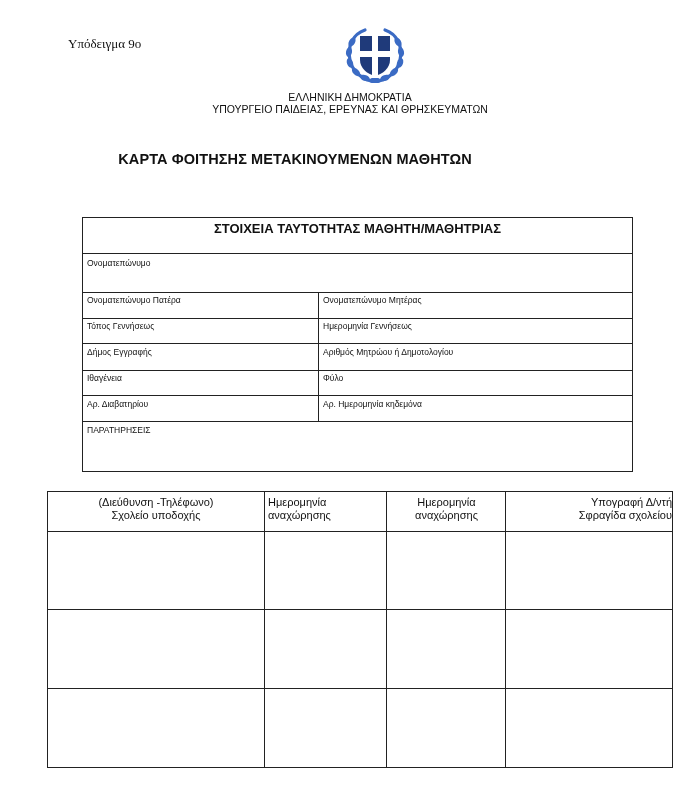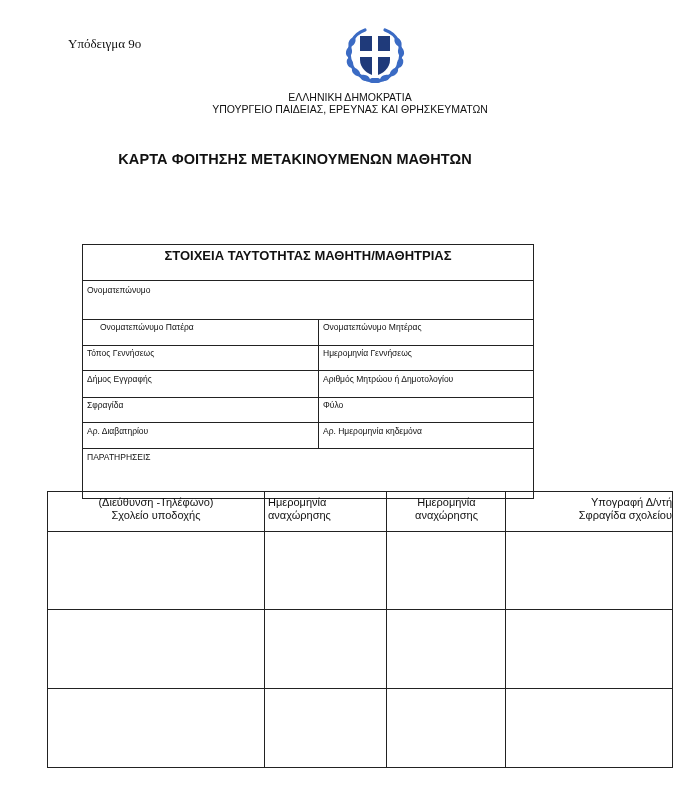--- a/index.html
+++ b/index.html
@@ -11,21 +11,21 @@
   #template-label { left: 32px; top: 36px; font-size: 13px; margin-left: 36px; }
 
   #emblem { left: 343px; top: 24px; width: 64px; height: 62px; }
 
   #republic { left: 0; width: 700px; top: 91px; text-align: center; font-size: 10.5px; line-height: 12px; }
   #ministry { left: 0; width: 750px; top: 103px; text-align: center; font-size: 10.5px; line-height: 12px; }
 
   #doc-title { left: 0; width: 576px; top: 151px; text-align: center; font-size: 14.5px; font-weight: bold; letter-spacing: 0.1px; padding-left: 14px; box-sizing: border-box;}
 
   
-  #id-table { left: 82px; top: 217px; width: 452px; height: 255px; border: 1.5px solid #222; box-sizing: border-box; margin-top: 27px; }
+  #id-table { left: 82px; top: 217px; width: 551px; height: 255px; border: 1.5px solid #222; box-sizing: border-box; }
   .line-h { position: absolute; height: 0; border-top: 1.5px solid #222; }
   .line-v { position: absolute; width: 0; border-left: 1.5px solid #222; }
   .cell-label { position: absolute; font-size: 8.5px; line-height: 10px; color: #111; }
   #id-title { position: absolute; left: 0; top: 3px; width: 100%; text-align: center; font-size: 13px; font-weight: bold; }
 
   
   #school-table { left: 47px; top: 491px; width: 626px; height: 277px; border: 1.5px solid #222; box-sizing: border-box; }
   .hdr { position: absolute; top: 4px; font-size: 11px; line-height: 13px; text-align: center; }
   .row-cell { position: absolute; }
 </style>
@@ -65,33 +65,33 @@
 
 <div id="doc-title" class="abs sans">ΚΑΡΤΑ ΦΟΙΤΗΣΗΣ ΜΕΤΑΚΙΝΟΥΜΕΝΩΝ ΜΑΘΗΤΩΝ</div>
 
 <div id="id-table" class="abs sans">
   <div id="id-title">ΣΤΟΙΧΕΙΑ ΤΑΥΤΟΤΗΤΑΣ ΜΑΘΗΤΗ/ΜΑΘΗΤΡΙΑΣ</div>
   <div class="line-h" style="left:0; right:0; top:35px;"></div>
 
   <div class="cell-label" style="left:4px; top:40px;">Ονοματεπώνυμο</div>
   <div class="line-h" style="left:0; right:0; top:74px;"></div>
 
-  <div class="cell-label" style="left:17px; top:77px;text-align:center;">Ονοματεπώνυμο  Πατέρα</div>
+  <div class="cell-label" style="left:4px; top:77px;text-align:center;">Ονοματεπώνυμο  Πατέρα</div>
   <div class="cell-label" style="left:240px; top:77px;">Ονοματεπώνυμο  Μητέρας</div>
   <div class="line-h" style="left:0; right:0; top:100px;"></div>
 
   <div class="cell-label" style="left:4px; top:103px;">Τόπος Γεννήσεως</div>
   <div class="cell-label" style="left:240px; top:103px;">Ημερομηνία Γεννήσεως</div>
   <div class="line-h" style="left:0; right:0; top:125px;"></div>
 
   <div class="cell-label" style="left:4px; top:129px;">Δήμος Εγγραφής</div>
   <div class="cell-label" style="left:240px; top:129px;">Αριθμός Μητρώου ή Δημοτολογίου</div>
   <div class="line-h" style="left:0; right:0; top:152px;"></div>
 
-  <div class="cell-label" style="left:4px; top:155px;">Σφραγίδα</div>
+  <div class="cell-label" style="left:4px; top:155px;">Ιθαγένεια</div>
   <div class="cell-label" style="left:240px; top:155px;">Φύλο</div>
   <div class="line-h" style="left:0; right:0; top:177px;"></div>
 
   <div class="cell-label" style="left:4px; top:181px;">Αρ. Διαβατηρίου</div>
   <div class="cell-label" style="left:240px; top:181px;">Αρ. Ημερομηνία κηδεμόνα</div>
   <div class="line-h" style="left:0; right:0; top:203px;"></div>
 
   <div class="line-v" style="left:235px; top:74px; height:130px;"></div>
 
   <div class="cell-label" style="left:4px; top:207px;">ΠΑΡΑΤΗΡΗΣΕΙΣ</div>

